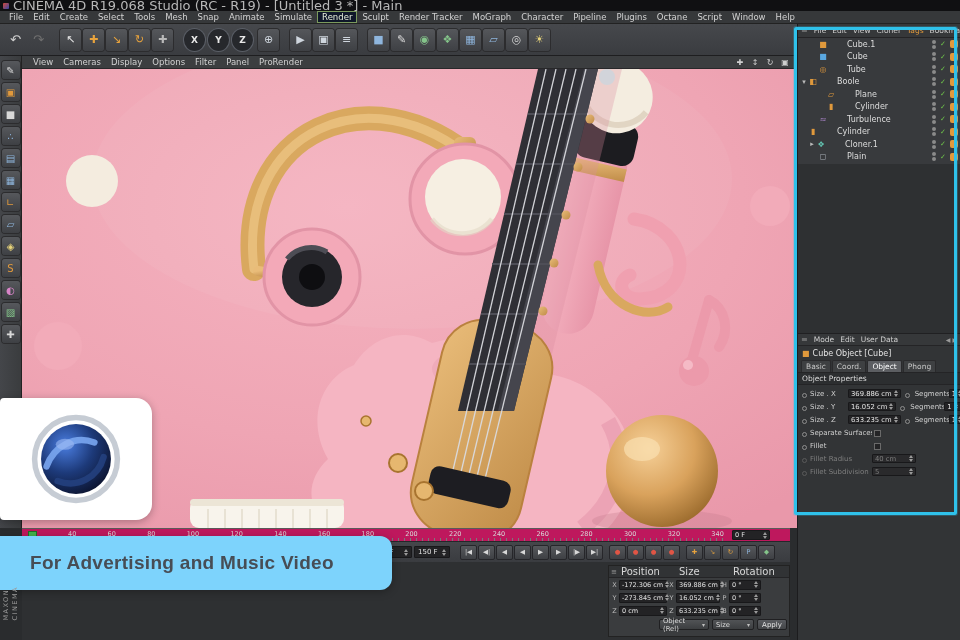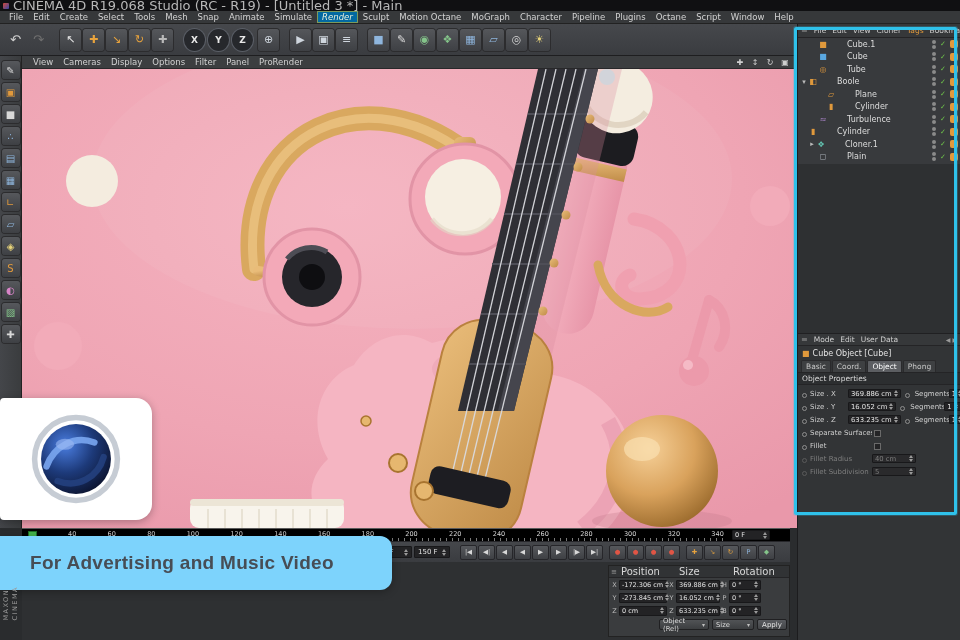--- a/index.html
+++ b/index.html
@@ -7,21 +7,21 @@
   *{box-sizing:border-box;}
 
   
   .titlebar{position:absolute;left:0;top:0;width:960px;height:11px;background:#101012;display:flex;align-items:center;padding-left:3px;}
   .appicon{width:6px;height:6px;background:linear-gradient(135deg,#d44a3a,#3347a8);border-radius:1px;margin-right:4px;flex:none;}
   .wtitle{font-size:13px;color:#b8b8b8;white-space:nowrap;}
 
   
   .menubar{position:absolute;left:0;top:11px;width:960px;height:13px;background:#36383a;border-bottom:1px solid #222;display:flex;align-items:center;padding:0 4px;}
   .menubar span{font-size:8.5px;color:#d2d2d2;padding:0 5px;line-height:12px;white-space:nowrap;}
-  .menubar span:nth-of-type(10){background:#0369a1;box-shadow:inset 0 0 0 1px #7b9a5e;color:#e8f0dc;font-style:italic;}
+  .menubar span:nth-of-type(10){background:#0f172a;box-shadow:inset 0 0 0 1px #7b9a5e;color:#e8f0dc;}
 
   
   .toolbar{position:absolute;left:0;top:24px;width:797px;height:32px;background:linear-gradient(#46484c,#3a3c40);border-bottom:1px solid #1e1e20;display:flex;align-items:center;padding-left:4px;}
   .tb-tile{width:21px;height:22px;margin:0 1px;border-radius:3px;display:flex;align-items:center;justify-content:center;font-size:11px;color:#ccc;background:linear-gradient(#55575b,#3e4044);box-shadow:0 0 0 1px #2c2c2e;flex:none;}
   [data-name="undo-icon"],[data-name="redo-icon"]{background:none;box-shadow:none;font-size:13px;}
   [data-name="live-selection-icon"]{margin-left:10px;}
   [data-name="lock-x-icon"],[data-name="lock-y-icon"],[data-name="lock-z-icon"]{margin-left:2px;border-radius:50%;background:#26282c;box-shadow:0 0 0 1px #5a5e66;font-weight:bold;font-size:9px;}
   [data-name="lock-x-icon"]{margin-left:10px;}
   [data-name="coordinate-system-icon"]{margin-left:4px;}
   [data-name="render-view-icon"]{margin-left:10px;}
@@ -76,21 +76,21 @@
   .afield .aval{font-size:6.8px;white-space:nowrap;}
   .afield.segf{min-width:14px;}
   .spin{display:flex;flex-direction:column;gap:1px;margin-left:2px;flex:none;}
   .spin::before{content:"";border-left:2.5px solid transparent;border-right:2.5px solid transparent;border-bottom:3px solid #9a9a9a;}
   .spin::after{content:"";border-left:2.5px solid transparent;border-right:2.5px solid transparent;border-top:3px solid #9a9a9a;}
   .acheck{width:7px;height:7px;background:#242426;border:1px solid #6a6a6a;margin-left:2px;flex:none;}
   .arow.dis{color:#7e7e7e;}
   .arow.dis .afield{color:#7e7e7e;background:#2a2a2c;}
 
   
-  .timeline{position:absolute;left:22px;top:528px;width:768px;height:13px;background:#000000;border-top:1px solid #5a5a5a;}
+  .timeline{position:absolute;left:22px;top:528px;width:768px;height:13px;background:#be185d;border-top:1px solid #5a5a5a;}
   .ticks{position:absolute;left:46px;right:66px;top:1px;display:flex;justify-content:space-between;font-size:6.5px;color:#d8d8d8;}
   .timeline::after{content:"";position:absolute;left:46px;right:66px;bottom:0;height:3px;background:repeating-linear-gradient(90deg,#7a7a7a 0 1px,transparent 1px 6px);}
   .frame-marker{position:absolute;left:6px;top:2px;width:9px;height:9px;background:#43b14b;border:1px solid #1e6f26;}
   .frame-field{position:absolute;right:20px;top:1px;width:38px;height:10px;display:inline-flex;align-items:center;justify-content:space-between;background:#232325;border:1px solid #18181a;padding:0 2px;color:#e2e2e2;font-size:6.5px;border-radius:1px;}
 
   
   .transport{position:absolute;left:22px;top:541px;width:768px;height:21px;background:linear-gradient(#45474b,#3a3c40);border-top:1px solid #26262a;display:flex;align-items:center;padding-left:348px;}
   .tfield{display:inline-flex;align-items:center;justify-content:space-between;background:#232325;border:1px solid #18181a;height:12px;padding:0 3px;border-radius:1px;color:#e2e2e2;font-size:7px;flex:none;}
   .tf-a{width:42px;margin-right:2px;}
   .tf-b{width:36px;margin-right:4px;}
@@ -136,21 +136,21 @@
     <span data-name="menu-item">Edit</span>
     <span data-name="menu-item">Create</span>
     <span data-name="menu-item">Select</span>
     <span data-name="menu-item">Tools</span>
     <span data-name="menu-item">Mesh</span>
     <span data-name="menu-item">Snap</span>
     <span data-name="menu-item">Animate</span>
     <span data-name="menu-item">Simulate</span>
     <span data-name="menu-item">Render</span>
     <span data-name="menu-item">Sculpt</span>
-    <span data-name="menu-item">Motion Octane</span>
+    <span data-name="menu-item">Render Tracker</span>
     <span data-name="menu-item">MoGraph</span>
     <span data-name="menu-item">Character</span>
     <span data-name="menu-item">Pipeline</span>
     <span data-name="menu-item">Plugins</span>
     <span data-name="menu-item">Octane</span>
     <span data-name="menu-item">Script</span>
     <span data-name="menu-item">Window</span>
     <span data-name="menu-item">Help</span>
   </div>
 

